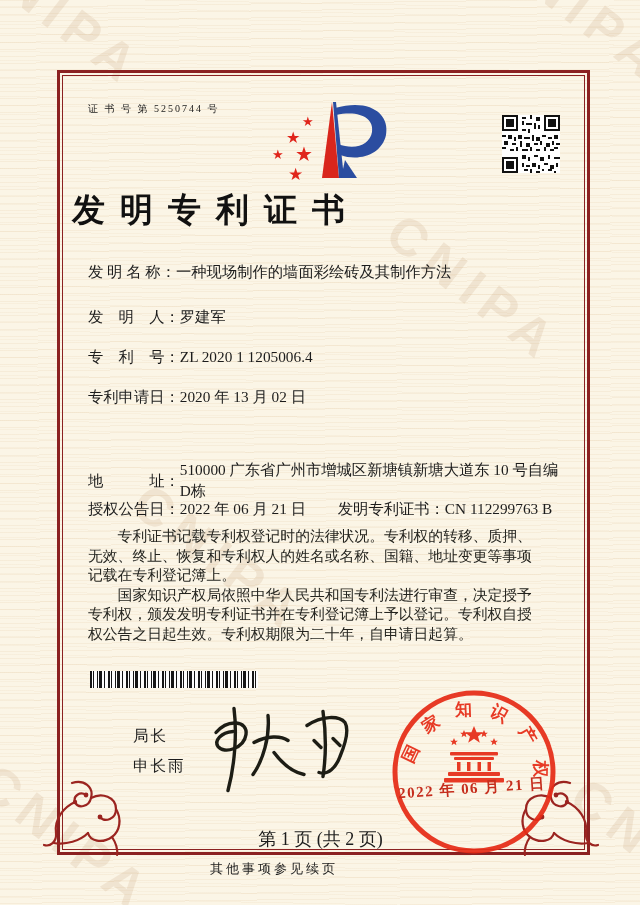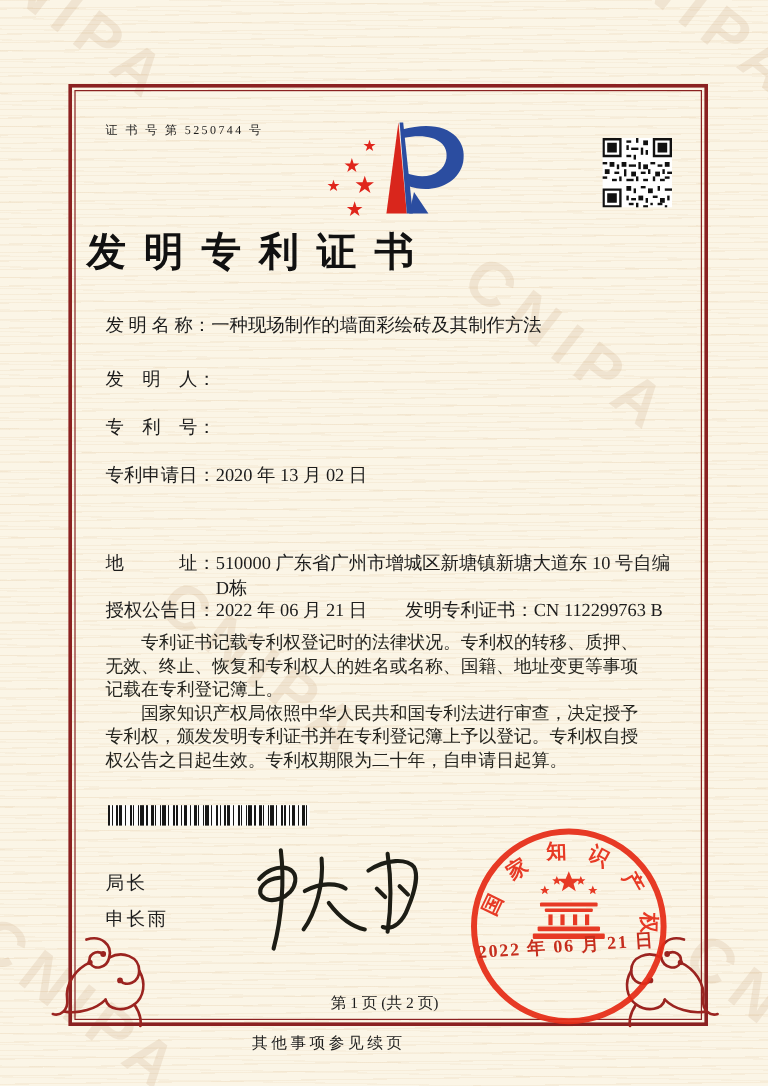--- a/index.html
+++ b/index.html
@@ -18,38 +18,38 @@
     color:rgba(187,147,104,0.17); transform:rotate(38deg); white-space:nowrap;
   }
   .frame{position:absolute; left:57px; top:70px; width:527px; height:779px;
     border:3px solid #8b2121;}
   .frame-inner{position:absolute; inset:2px; border:1px solid #8b2121;}
   .cert-no{position:absolute; left:88px; top:102px; font-size:10px; letter-spacing:2px;}
   .logo{position:absolute; left:262px; top:96px;}
   .qr{position:absolute; left:502px; top:115px;}
   .title{position:absolute; left:57px; top:188px; width:527px; 
     font-size:33px; font-weight:bold; letter-spacing:15px; text-indent:15px; color:#111;}
-  .row{position:absolute; left:88px; width:478px; display:flex; font-size:15.3px; line-height:21px;}
+  .row{position:absolute; left:88px; width:478px; display:flex; font-size:15.3px; line-height:21px;align-items:center;}
   .row .lbl{flex:0 0 88px; white-space:nowrap;}
   .row .val{flex:1;}
   .r0{top:261px}.r1{top:306px}.r2{top:346px}.r3{top:386px}.r4{top:424px}.r5{top:459px}.r6{top:498px}
   .r6 .val1{flex:0 0 158px;} .r6 .lbl2{flex:0 0 96px; white-space:nowrap;}
   .body-text{position:absolute; left:88px; top:527px; width:458px; font-size:14.8px;
     line-height:19.5px; color:#24241f; font-style:oblique 6deg;}
   .body-text p{margin:0; text-indent:2em;}
   .barcode{position:absolute; left:90px; top:671px; width:168px; height:17px;
     background:repeating-linear-gradient(90deg,
       #161616 0 2px,#fdfdfd 2px 3px,#161616 3px 4px,#fdfdfd 4px 7px,
       #161616 7px 8px,#fdfdfd 8px 9px,#161616 9px 12px,#fdfdfd 12px 14px,
       #161616 14px 15px,#fdfdfd 15px 18px);}
   .director{position:absolute; left:88px; top:726px; font-size:15.5px; letter-spacing:2px;}
-  .director div{margin-bottom:9px;}
+  .director div{margin-bottom:9px;margin-left:45px;}
   .sig{position:absolute; left:190px; top:700px;}
   .seal{position:absolute; left:388px; top:686px; opacity:.93;}
-  .page-ind{position:absolute; left:57px; top:827px; width:527px; text-align:center; font-size:13px;}
+  .page-ind{position:absolute; left:57px; top:827px; width:527px; text-align:center; font-size:18px;}
   .note{position:absolute; left:0; top:860px; width:548px; text-align:center; font-size:13px; letter-spacing:3px;}
   .flourish{position:absolute;}
   .fl-left{left:42px; top:779px;}
   .fl-right{left:518px; top:779px; transform:scaleX(-1);}
 </style>
 </head>
 <body>
 
 <div class="page">
 
@@ -177,23 +177,25 @@
   </svg>
 
   <div class="title">发明专利证书</div>
 
   <div class="row r0">
     <span class="lbl">发 明 名 称：</span>
     <span class="val">一种现场制作的墙面彩绘砖及其制作方法</span>
   </div>
   <div class="row r1">
     <span class="lbl">发　明　人：</span>
+    <span class="val">罗建军</span>
   </div>
   <div class="row r2">
     <span class="lbl">专　利　号：</span>
+    <span class="val">ZL 2020 1 1205006.4</span>
   </div>
   <div class="row r3">
     <span class="lbl">专利申请日：</span>
     <span class="val">2020 年 13 月 02 日</span>
   </div>
   <div class="row r5">
     <span class="lbl">地　　　址：</span>
     <span class="val" style="width:390px;">510000 广东省广州市增城区新塘镇新塘大道东 10 号自编 D栋</span>
   </div>
   <div class="row r6">

